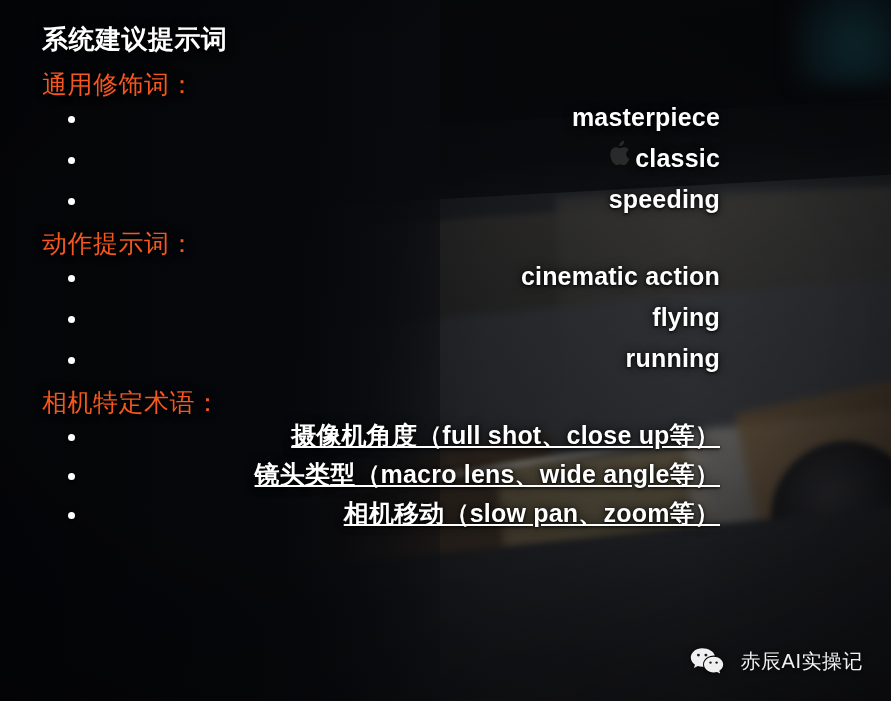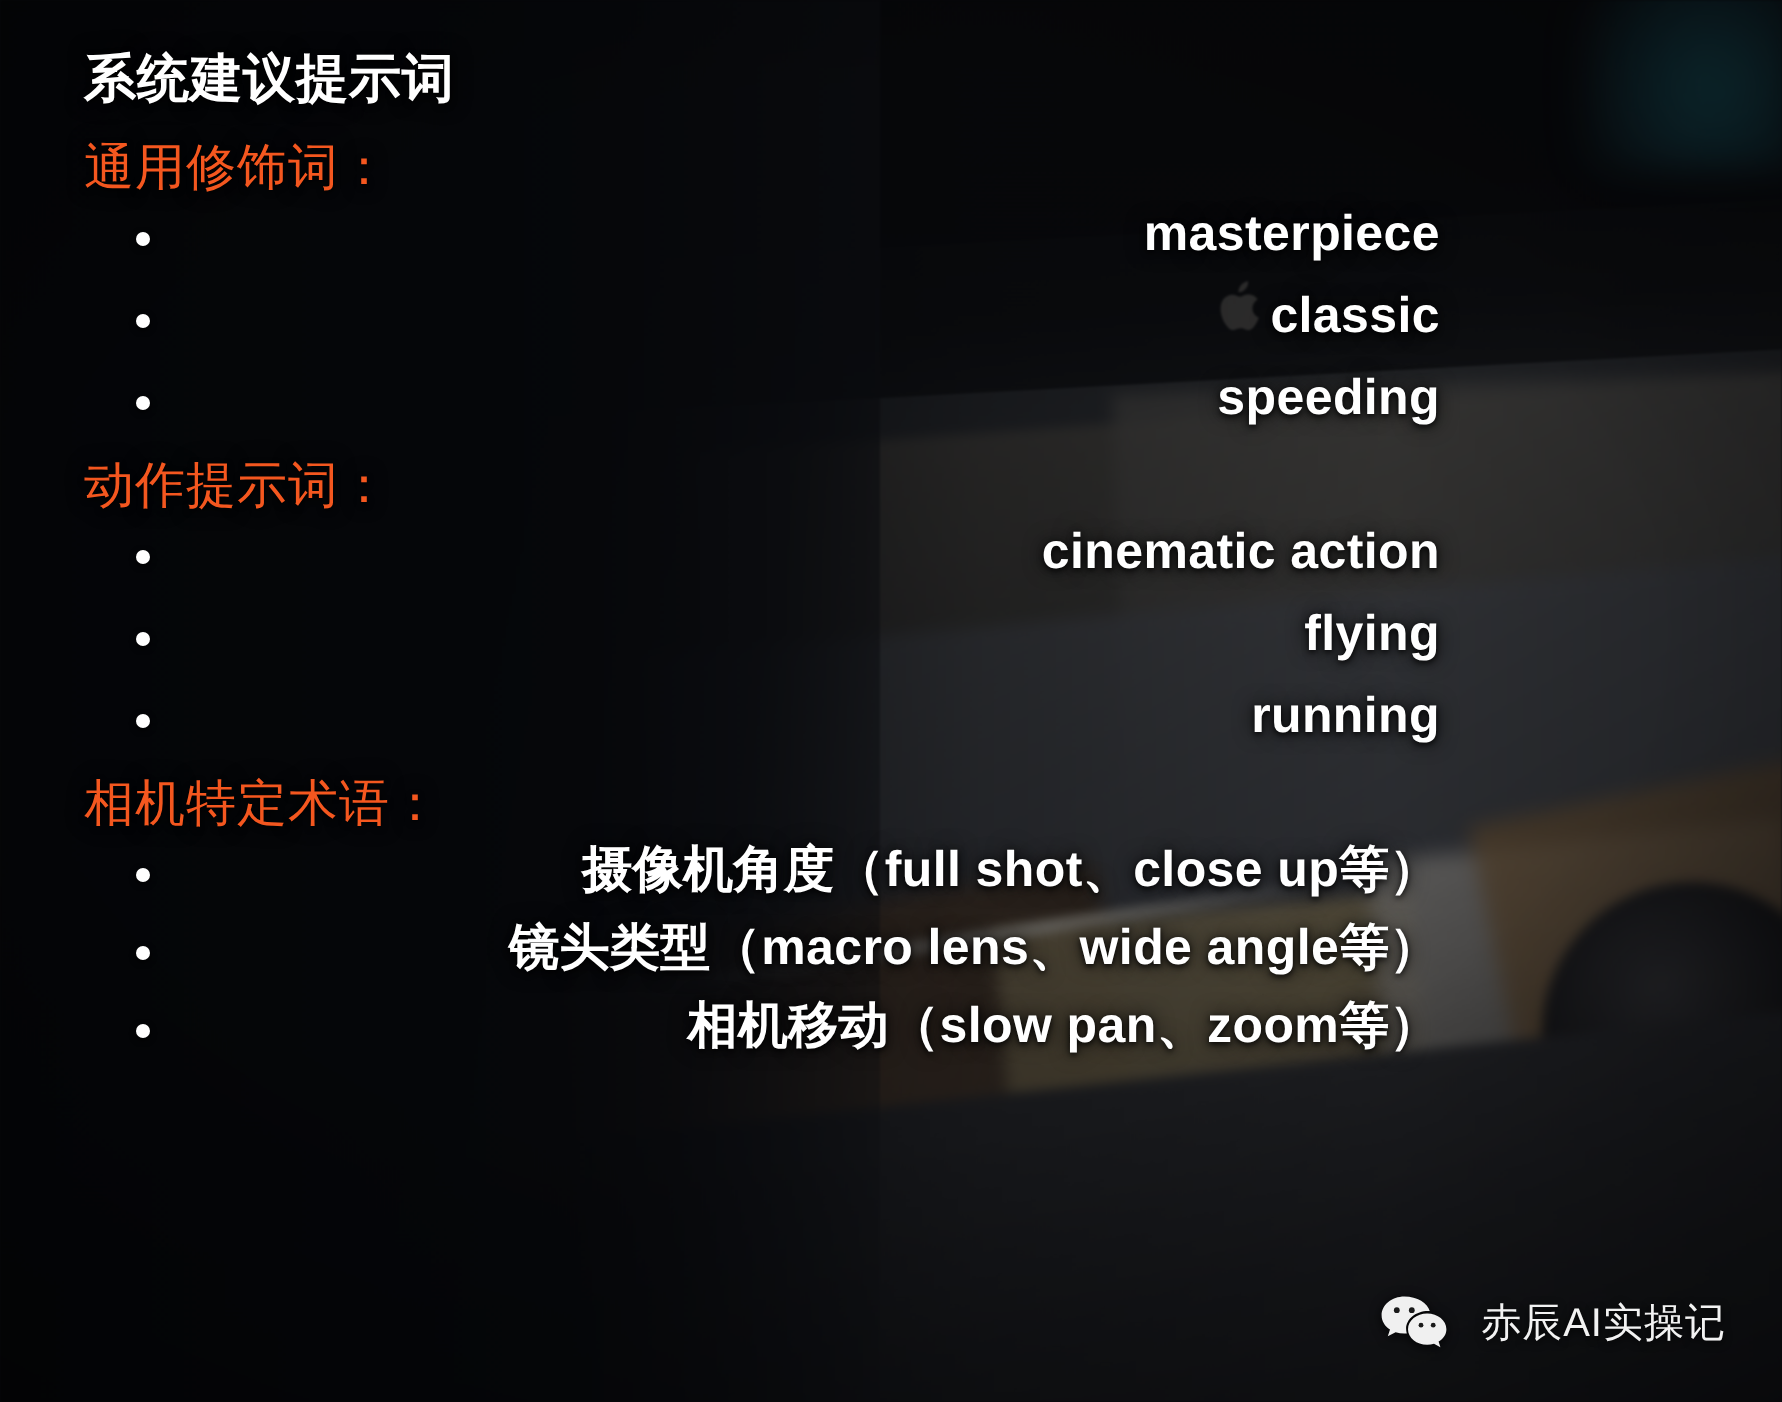--- a/index.html
+++ b/index.html
@@ -205,21 +205,21 @@
     content: "";
     position: absolute;
     left: 26px;
     top: 11px;
     width: 7px;
     height: 7px;
     border-radius: 50%;
     background: #ffffff;
     box-shadow: 0 1px 3px rgba(0,0,0,0.9);
   }
-  .bullet.tight { margin-bottom: 14px; }
+  .bullet.tight { margin-bottom: 14px; text-decoration: underline; }
 
   
   .watermark {
     position: absolute;
     right: 28px;
     bottom: 26px;
     display: flex;
     align-items: center;
     gap: 17px;
   }

